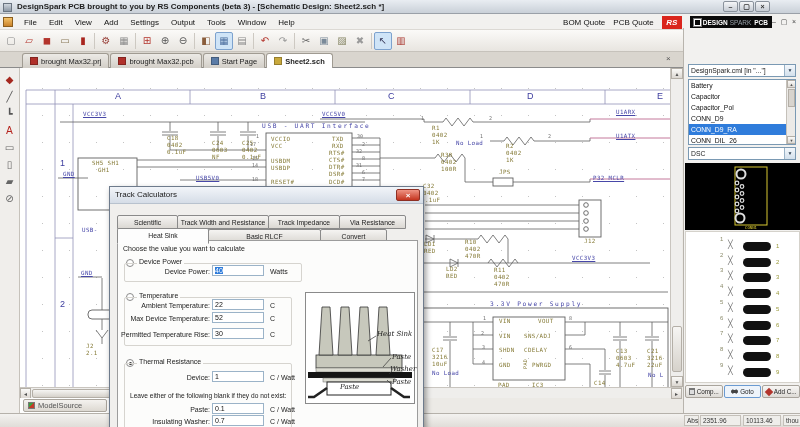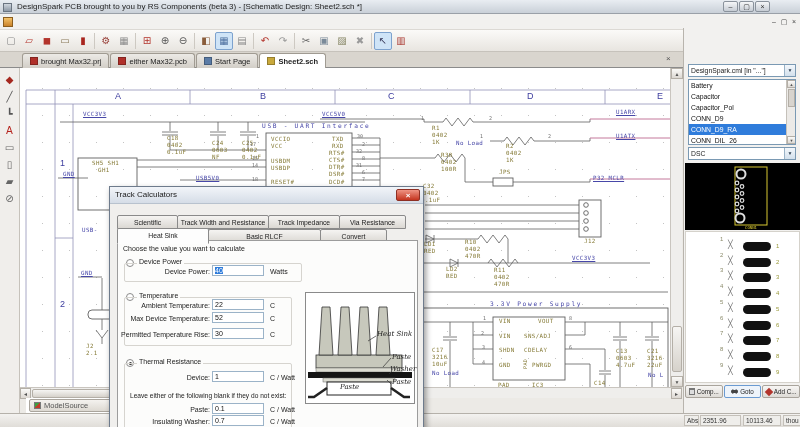--- a/index.html
+++ b/index.html
@@ -2,21 +2,21 @@
 <html><head>
 <meta charset="utf-8">
 <style>
   html,body{margin:0;padding:0;background:#888;}
   #app{position:relative;width:800px;height:427px;overflow:hidden;background:#eceae6;
        font-family:"Liberation Sans",sans-serif;-webkit-font-smoothing:antialiased;}
   #app *{box-sizing:border-box;}
 
   
   .titlebar{position:absolute;left:0;top:0;width:800px;height:14px;
-    background:linear-gradient(#e9edf2,#c9d0d8);border-bottom:1px solid #9aa0a8;}
+    background:linear-gradient(#e9edf2,#c9d0d8);border-bottom:1px solid #9aa0a8;font-weight:bold;}
   .win-icon{position:absolute;left:3px;top:3px;width:9px;height:9px;
     background:linear-gradient(#cfd6de,#8d98a5);border:1px solid #6a7480;}
   .win-title{position:absolute;left:17px;top:2px;font-size:8px;color:#1c1c1c;white-space:nowrap;}
   .win-ctrls{position:absolute;right:30px;top:1px;display:flex;gap:1px;}
   .win-btn{width:15px;height:11px;background:linear-gradient(#f5f6f8,#c6ccd4);
     border:1px solid #8a929c;border-radius:2px;font-size:7px;line-height:9px;text-align:center;color:#333;}
 
   
   .menubar{position:absolute;left:0;top:14px;width:800px;height:16px;background:#f2f1ef;border-bottom:1px solid #dcd9d4;}
   .mdi-icon{position:absolute;left:3px;top:3px;width:10px;height:10px;
@@ -76,21 +76,21 @@
   
   .vsb{position:absolute;left:670px;top:68px;width:12px;height:319px;background:#efeeec;border-left:1px solid #c9c5bf;}
   .sb-box{position:absolute;width:12px;height:11px;background:linear-gradient(#fbfaf8,#dcd8d2);
     border:1px solid #b4afa7;font-size:5px;color:#555;text-align:center;line-height:10px;}
   .vsb-thumb{position:absolute;left:1px;top:258px;width:10px;height:46px;background:linear-gradient(#f6f5f3,#d6d2cb);border:1px solid #b4afa7;border-radius:2px;}
   .hsb{position:absolute;left:20px;top:387px;width:662px;height:11px;background:#efeeec;border-top:1px solid #c9c5bf;}
   .hsb .sb-box{height:11px;width:11px;line-height:10px;}
   .hsb-thumb{position:absolute;left:12px;top:1px;width:92px;height:9px;background:linear-gradient(#f6f5f3,#d6d2cb);border:1px solid #b4afa7;border-radius:2px;}
 
   
-  .ms-bar{position:absolute;left:20px;top:398px;width:90px;height:15px;background:#ffffff;margin-left:6px;}
+  .ms-bar{position:absolute;left:20px;top:398px;width:90px;height:15px;background:#ffffff;}
   .ms-btn{position:absolute;left:3px;top:1px;width:84px;height:13px;background:linear-gradient(#f4f2ef,#ddd9d2);
     border:1px solid #aaa59d;border-radius:2px;display:flex;align-items:center;gap:3px;padding:0 4px;}
   .ms-ic{width:7px;height:7px;background:linear-gradient(135deg,#3f9e3f 50%,#c23b2a 50%);border:1px solid #777;}
   .ms-label{font-size:7.5px;color:#555;}
 
   
   .statusbar{position:absolute;left:0;top:413px;width:800px;height:14px;
     background:linear-gradient(#f3f2f0,#e0ddd8);border-top:1px solid #b5b1aa;}
   .sb-cell{position:absolute;top:1px;height:11px;background:#efeeeb;border:1px solid #c4c0b9;
     font-size:6.5px;color:#333;line-height:10px;padding:0 2px;white-space:nowrap;}
@@ -171,20 +171,42 @@
     <span class="win-title">DesignSpark PCB brought to you by RS Components (beta 3) - [Schematic Design: Sheet2.sch *]</span>
     <span class="win-ctrls">
       <span class="win-btn">–</span>
       <span class="win-btn">▢</span>
       <span class="win-btn">×</span>
     </span>
   </div>
 
   <div class="menubar">
     <span class="mdi-icon"></span>
+    <span id="menus">
+        <span class="menu-item">File</span>
+        <span class="menu-item">Edit</span>
+        <span class="menu-item">View</span>
+        <span class="menu-item">Add</span>
+        <span class="menu-item">Settings</span>
+        <span class="menu-item">Output</span>
+        <span class="menu-item">Tools</span>
+        <span class="menu-item">Window</span>
+        <span class="menu-item">Help</span>
+      </span>
+    <span class="menu-right">
+      <span class="quote-link">BOM Quote</span>
+      <span class="quote-link">PCB Quote</span>
+      <span class="rs-logo">RS</span>
+      <span class="brand">
+        <span class="b-ic"></span>
+        <span class="p1">DESIGN</span>
+          <span class="p2">SPARK</span>
+          <span class="p3">PCB</span>
+      </span>
+    </span>
     <span class="mdi-ctrls">
       <span class="mdi-btn">–</span>
       <span class="mdi-btn">▢</span>
       <span class="mdi-btn">×</span>
     </span>
   </div>
 
   <div class="toolbar">
     <span id="toolbar-icons">
         <span class="tb-btn">
@@ -260,21 +282,21 @@
   </div>
 
   <div class="tabbar">
     <span id="tabbar">
         <span class="tab">
           <span class="tab-icon" style="background: rgb(176, 48, 42);"></span>
           <span class="tab-label">brought Max32.prj</span>
         </span>
         <span class="tab">
           <span class="tab-icon" style="background: rgb(176, 48, 42);"></span>
-          <span class="tab-label">either Max32.pcb</span>
+          <span class="tab-label">brought Max32.pcb</span>
         </span>
         <span class="tab">
           <span class="tab-icon" style="background: rgb(90, 123, 166);"></span>
           <span class="tab-label">Start Page</span>
         </span>
         <span class="tab tab-active">
           <span class="tab-icon" style="background: rgb(201, 169, 60);"></span>
           <span class="tab-label">Sheet2.sch</span>
         </span>
       </span>

